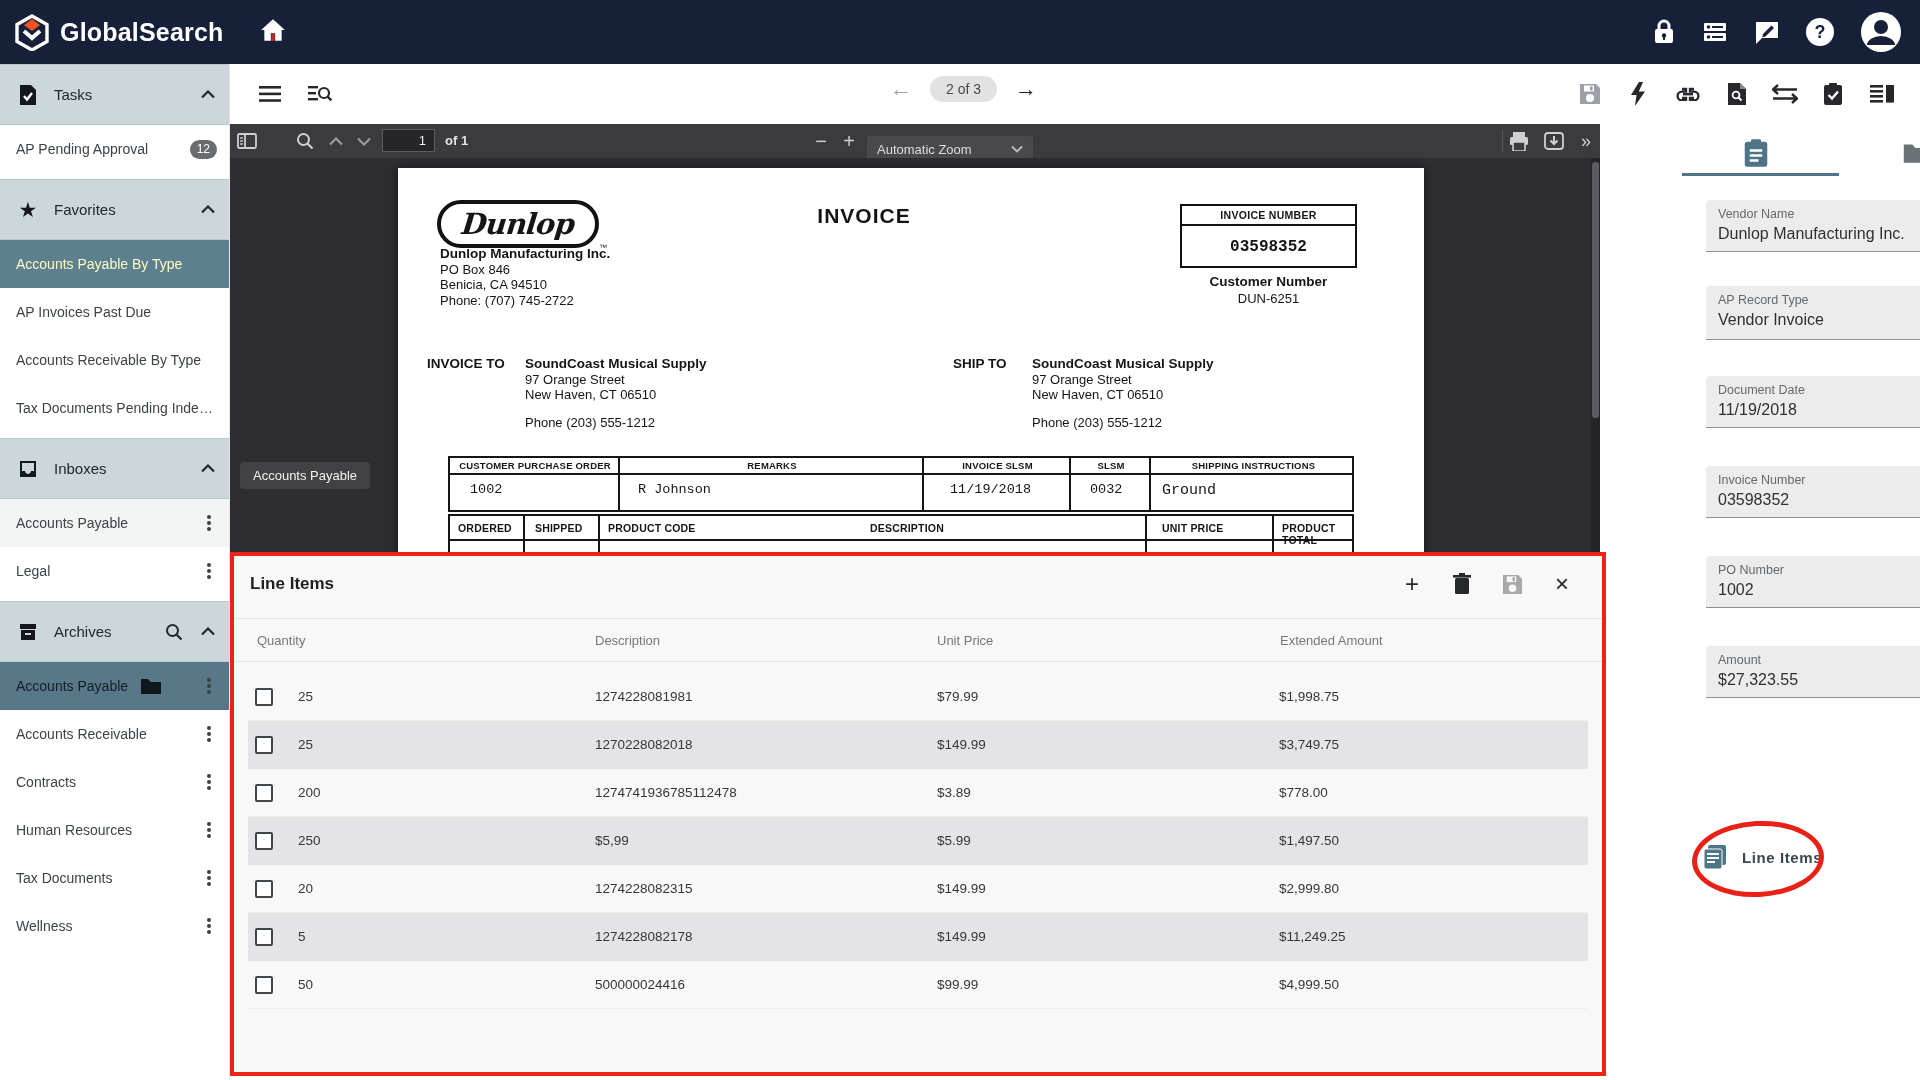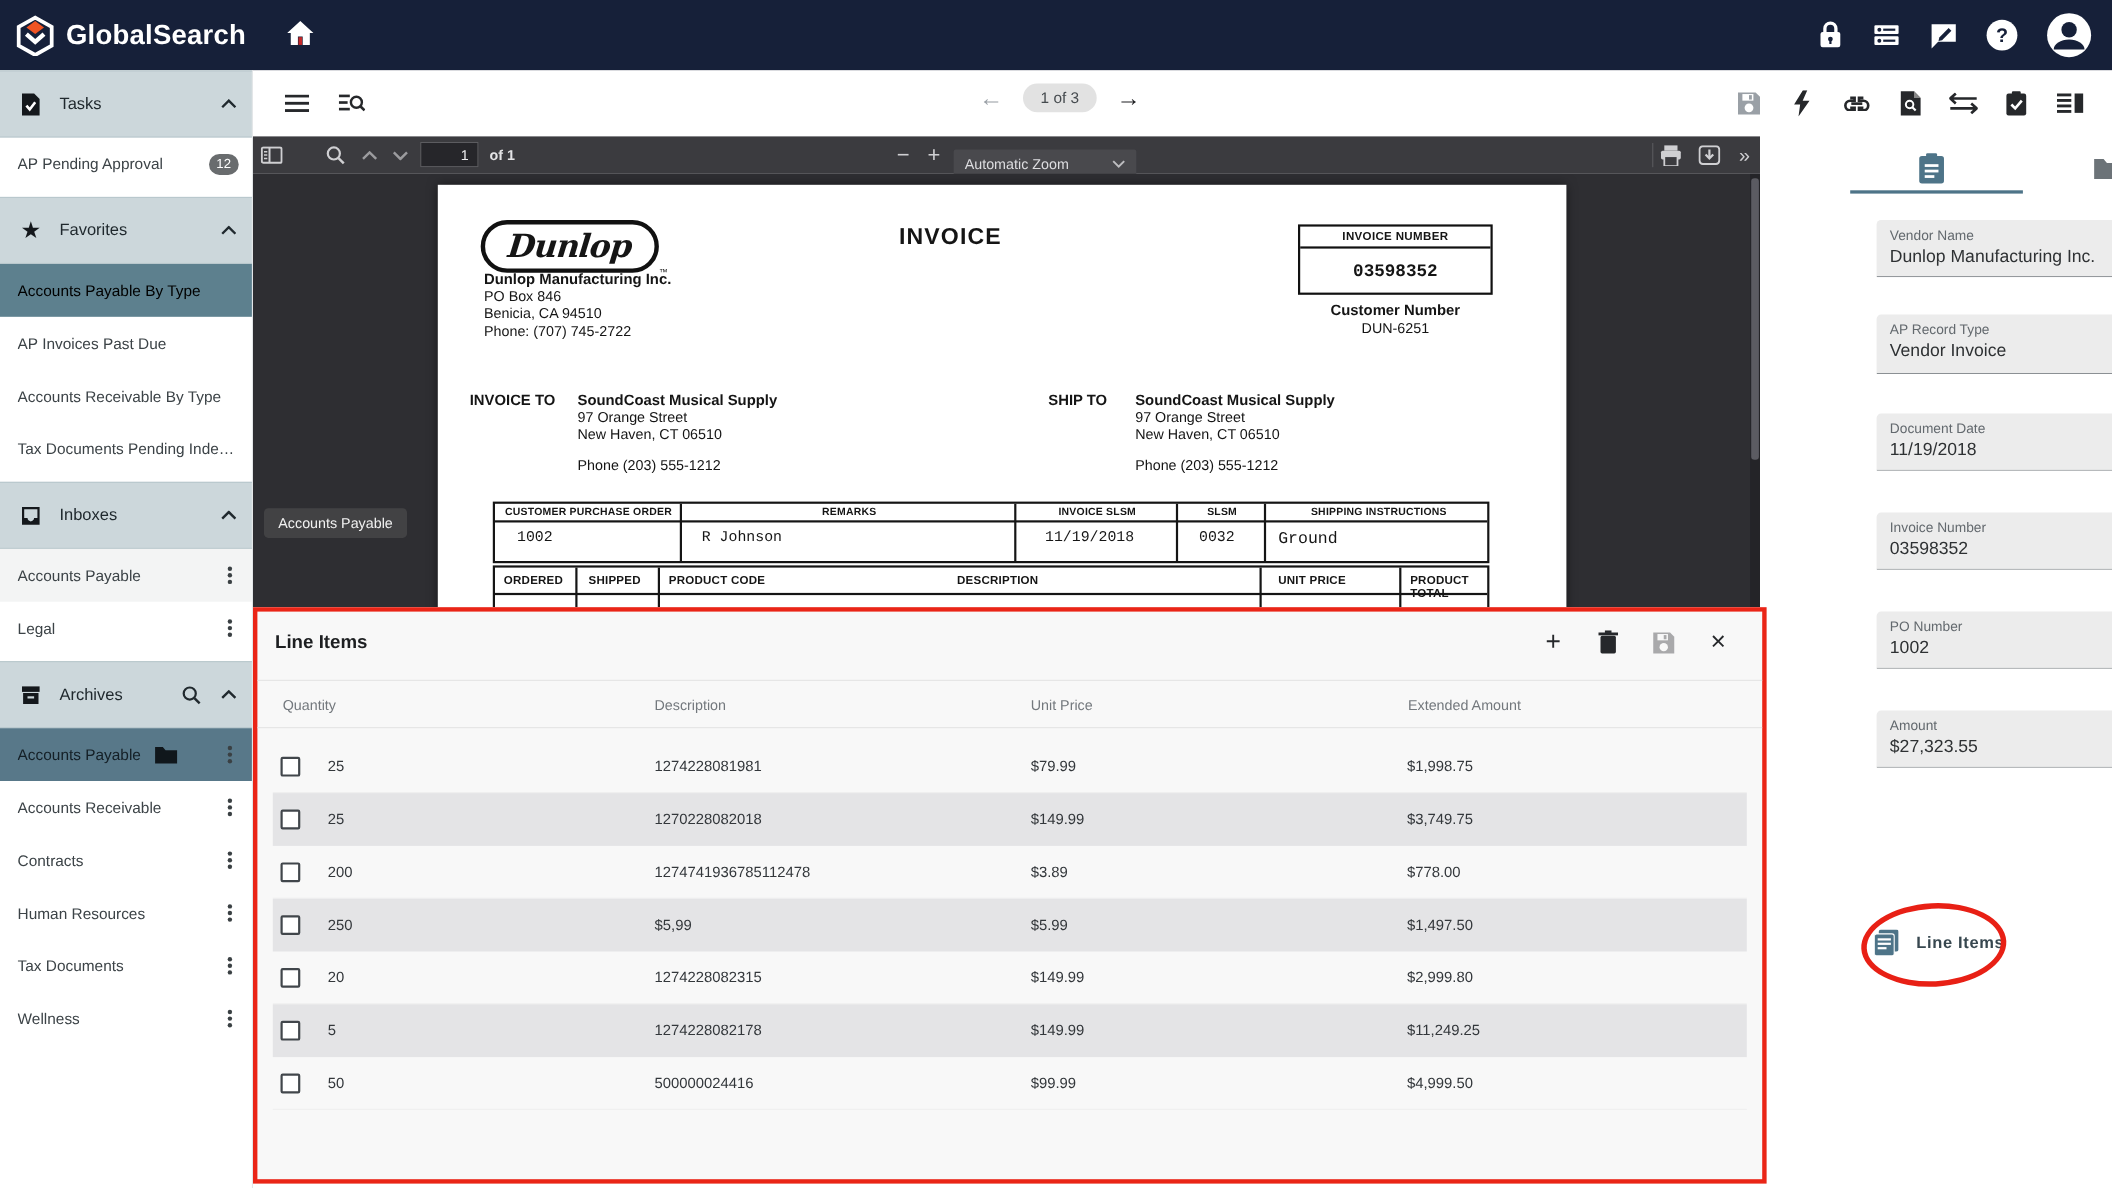--- a/index.html
+++ b/index.html
@@ -21,21 +21,21 @@
   
   .sidebar { position:absolute; left:0; top:64px; width:230px; height:1016px; background:#fff;
              border-right:1px solid #e3e6e8; z-index:2; }
   .side-header { height:61px; background:#ccd7db; display:flex; align-items:center; padding:0 14px 0 18px;
                  border-top:1px solid #b9c8cd; border-bottom:1px solid #b9c8cd; color:#20292e;
                  font-size:15px; cursor:pointer; position:relative; }
   .side-header .hd-label { margin-left:16px; flex:1; }
   .side-item { height:48px; display:flex; align-items:center; padding:0 12px 0 16px; font-size:14px;
                color:#3c4347; cursor:pointer; position:relative;justify-content:flex-end; }
   .side-item .lbl { flex:1; white-space:nowrap; overflow:hidden; text-overflow:ellipsis; }
-  .side-item.selected { background:#5d808e; color:#000000; }
+  .side-item.selected { background:#5d808e; color:#fef9c3; }
   .side-item.selected-dark { background:#587889; color:#141f26; }
   .side-item.lightbg { background:#f3f4f4; }
   .badge { min-width:27px; height:19px; border-radius:10px; background:#696c6e; color:#fff;
            font-size:12px; display:flex; align-items:center; justify-content:center; padding:0 7px; }
   .kebab { color:#3a4043; font-size:17px; letter-spacing:0; width:16px; text-align:center; cursor:pointer; line-height:6px; }
   .kebab span { display:block; width:4px; height:4px; background:#3a4043; border-radius:50%; margin:2px auto; }
   .spacer6 { height:6px; }
 
   
   .toolbar-main { position:absolute; left:230px; top:64px; width:1690px; height:60px; background:#fff; }
@@ -370,21 +370,21 @@
       <svg width="24" height="18" viewBox="0 0 24 18">
           <rect y="1" width="10" height="2.4" fill="#26282b"></rect>
           <rect y="7" width="8" height="2.4" fill="#26282b"></rect>
           <rect y="13" width="10" height="2.4" fill="#26282b"></rect>
           <circle cx="16" cy="8" r="5" fill="none" stroke="#26282b" stroke-width="2.2"></circle>
           <line x1="19.6" y1="11.6" x2="23.4" y2="15.4" stroke="#26282b" stroke-width="2.4"></line>
         </svg>
     </span>
     <div class="pager">
       <span class="arrow dim">←</span>
-      <span class="pill">1 of 3</span>
+      <span class="pill">2 of 3</span>
       <span class="arrow dark">→</span>
     </div>
     <span class="tb-icon disabled" style="left:1342px;">
       <svg width="22" height="22" viewBox="0 0 22 22">
           <path d="M1 1 h16 l4 4 v16 H1 Z" fill="currentColor"></path>
           <rect x="5" y="2.5" width="10" height="6" fill="#fff"></rect>
           <rect x="11" y="3.5" width="2.6" height="4" fill="currentColor"></rect>
           <circle cx="11" cy="15" r="4" fill="#fff"></circle>
         </svg>
     </span>

